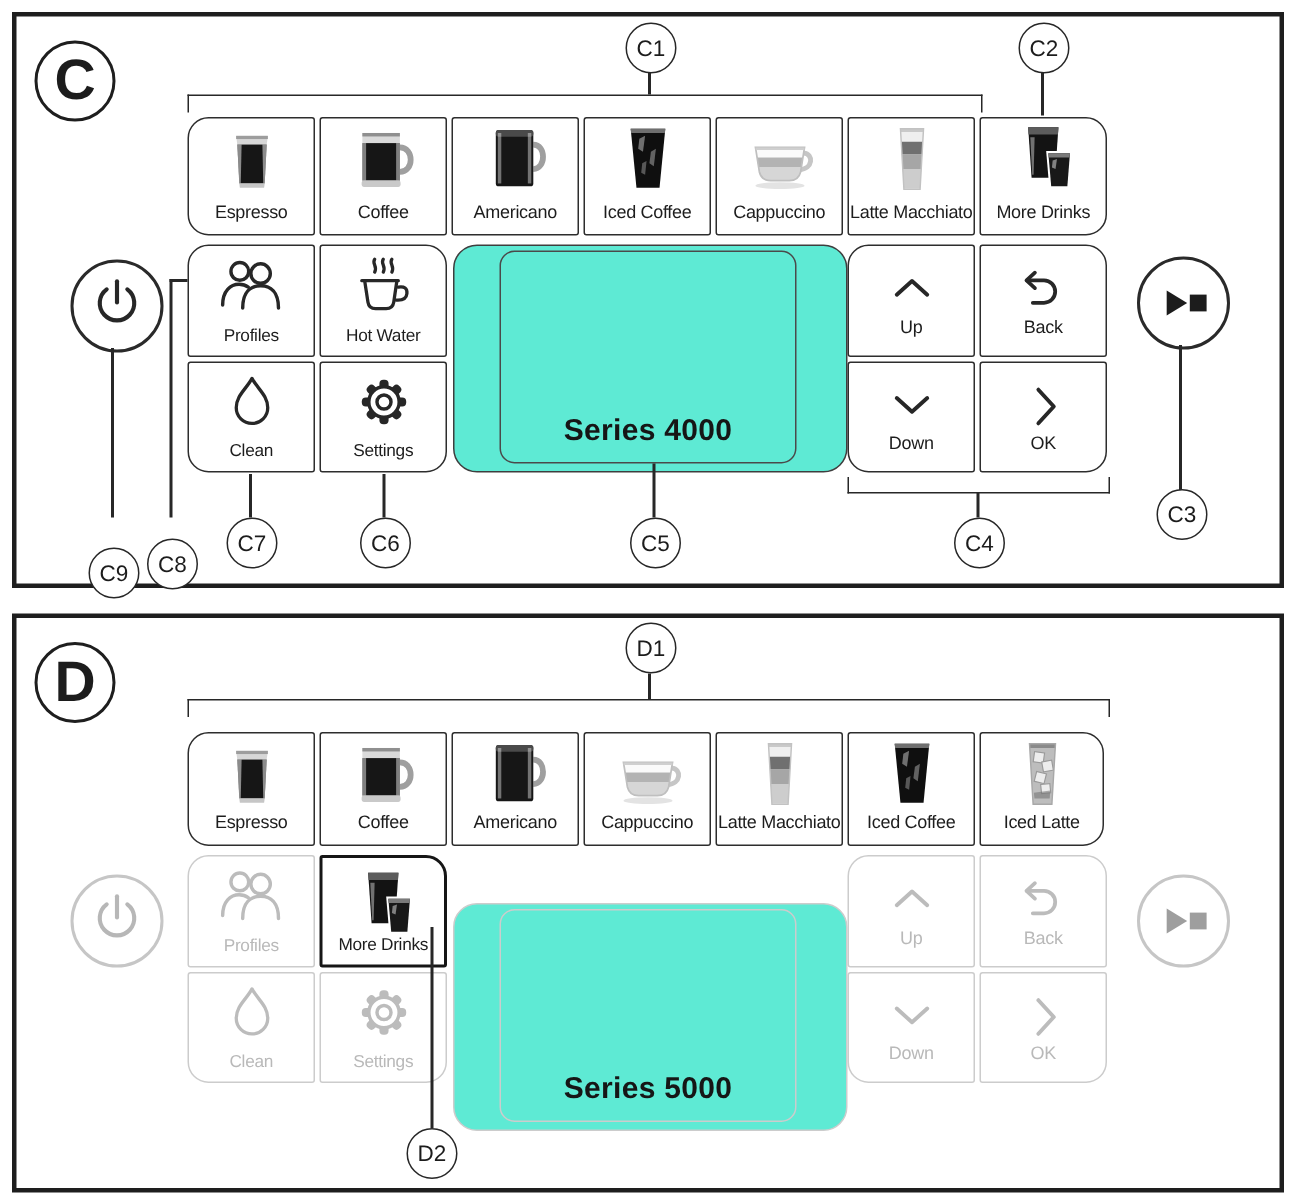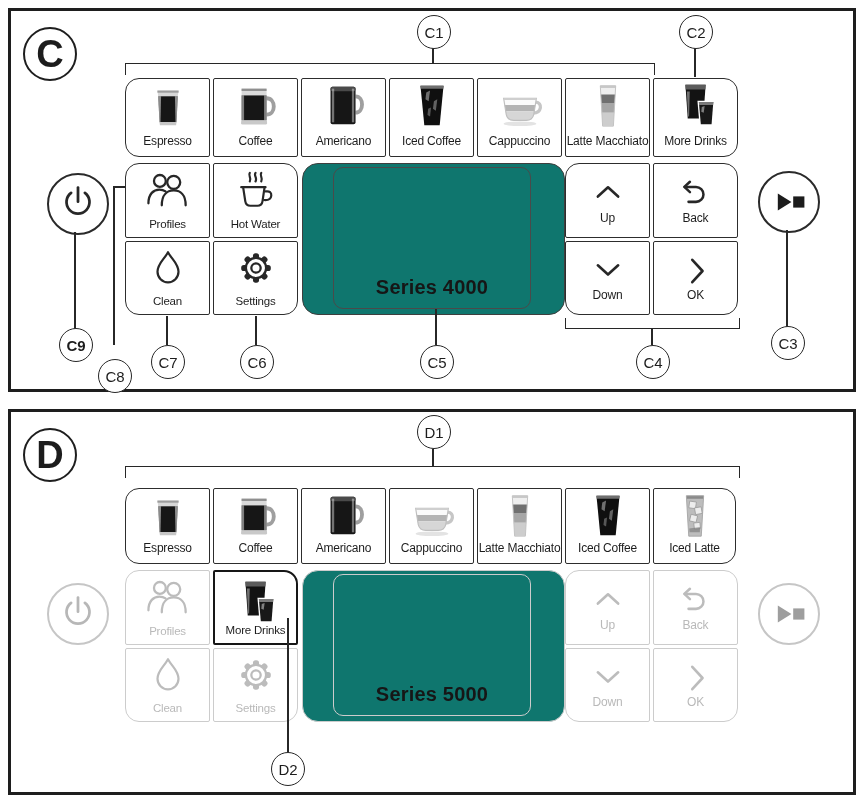--- a/index.html
+++ b/index.html
@@ -21,22 +21,22 @@
   .btn.func .btn-icon{top:5px;}
   .btn.nav .btn-icon{top:15px;}
   .btn-label{position:absolute;left:0;right:0;text-align:center;color:#1d1d1d;white-space:nowrap;letter-spacing:-0.2px;}
   .btn.drink .btn-label{bottom:8px;font-size:12px;}
   .btn.func .btn-label{bottom:7px;font-size:11.5px;}
   .btn.nav .btn-label{bottom:12px;font-size:12px;}
   .btn.disabled .btn-label{color:#b9b9b9;}
   .circle-btn{position:absolute;width:58px;height:58px;border:2px solid #2a2a2a;border-radius:50%;background:#fff;
     display:flex;align-items:center;justify-content:center;}
   .circle-btn.disabled{border-color:#c6c6c6;}
-  .display-outer{position:absolute;border:1.7px solid #3e3e3e;border-radius:16px;background:#0f766e;box-sizing:border-box;}
-  .display-outer.disabled{border-color:#cccccc;}
+  .display-outer{position:absolute;border:1.7px solid #3e3e3e;border-radius:16px;background:#5eead4;box-sizing:border-box;}
+  .display-outer.disabled{border-color:#cccccc;margin-top:32px;}
   .display-screen{position:absolute;border:1.5px solid #4a4a4a;border-radius:10px;box-sizing:border-box;}
   .display-screen.disabled{border-color:#cccccc;}
   .display-text{position:absolute;left:0;right:0;bottom:9px;text-align:center;font-weight:bold;font-size:20px;color:#161616;letter-spacing:.2px;}
 </style>
 </head>
 <body>
 
 <div class="panel" id="panel-c" style="left:8px;top:8px;width:842px;height:378px;">
   <div class="tag-circle" style="left:12px;top:16px;">C</div>
 
@@ -63,21 +63,21 @@
   </div>
 
   <div class="circle-btn" style="left:747px;top:160px;">
       <svg viewBox="0 0 60 60" width="42" height="42">
    <polygon points="14,18 14,42 33.5,30" fill="#1c1c1c"></polygon>
         <rect x="36" y="22" width="16" height="16" fill="#1c1c1c"></rect>
       </svg>
     </div>
 
   <div class="vline" style="left:63px;top:221px;height:113px;"></div>
-  <div class="callout" style="left:48px;top:317px;font-weight:bold;">C9</div>
+  <div class="callout" style="left:48px;top:354px;">C9</div>
 
   <div class="hline" style="left:102px;top:175px;width:12px;"></div>
   <div class="vline" style="left:102px;top:175px;height:159px;"></div>
   <div class="callout" style="left:87px;top:348px;">C8</div>
 
   <div class="vline" style="left:155px;top:305px;height:29px;"></div>
   <div class="callout" style="left:140px;top:334px;">C7</div>
 
   <div class="vline" style="left:244px;top:305px;height:29px;"></div>
   <div class="callout" style="left:229px;top:334px;">C6</div>

